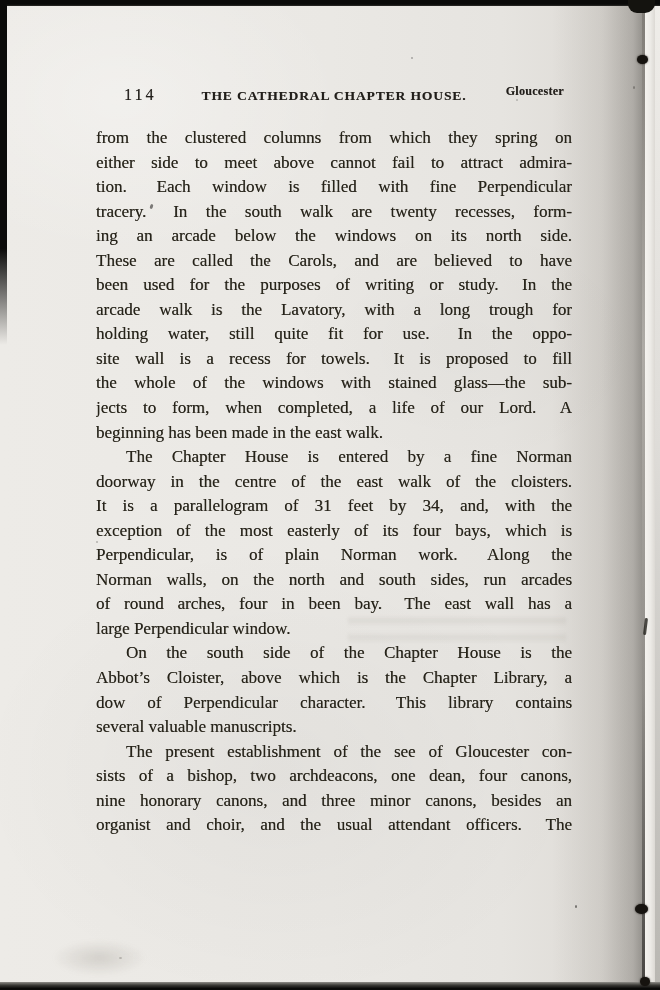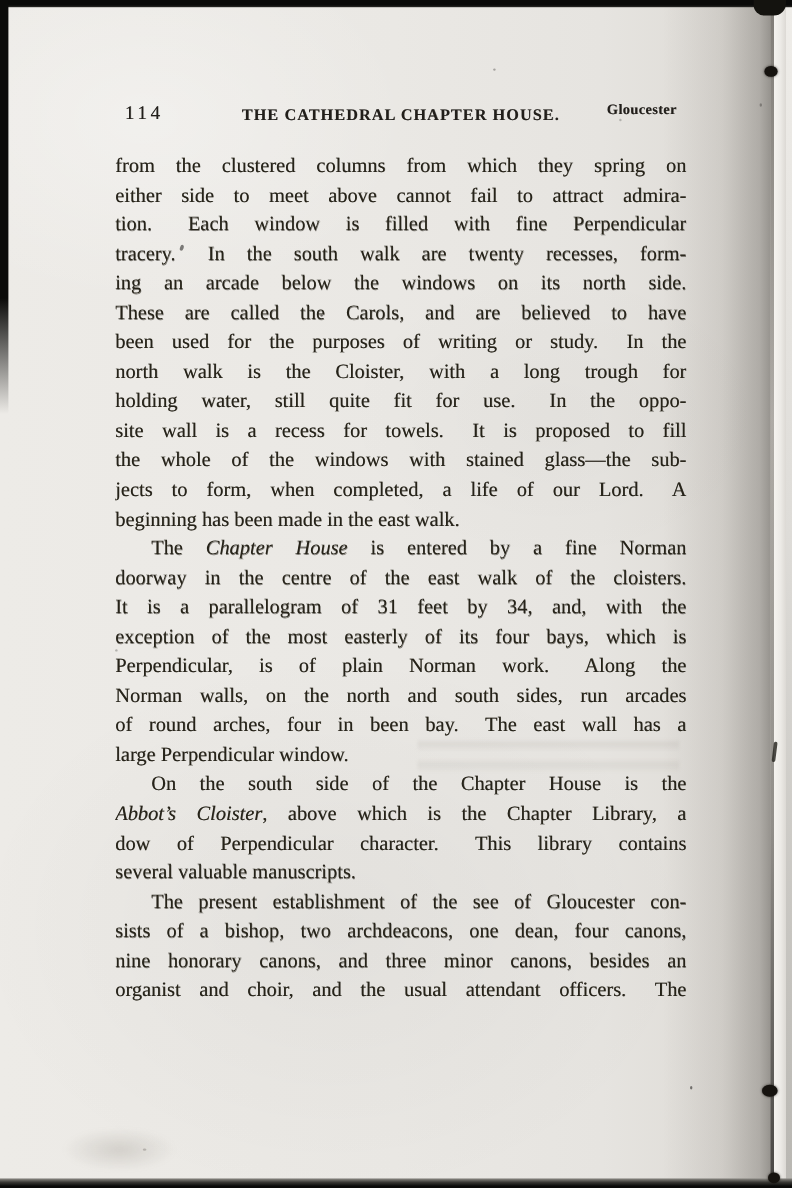--- a/index.html
+++ b/index.html
@@ -76,21 +76,21 @@
     filter: blur(1.5px);
   }
   .speck { position: absolute; border-radius: 50%; background: rgba(30,28,25,0.55); }
 
   
   .header {
     position: absolute; left: 96px; top: 84px; width: 476px; height: 24px;
     color: #211e1a;
   }
   .page-number {
-    position: absolute; left: 8px; top: 2px;
+    position: absolute; left: 28px; top: 2px;
     font-size: 16px; letter-spacing: 3px;
     text-shadow: 0.3px 0.3px 0.5px rgba(30,27,23,0.55);
   }
   .running-title {
     position: absolute; left: 50%; top: 4px; transform: translateX(-50%);
     font-size: 13.5px; font-weight: 700; letter-spacing: 0.9px; white-space: nowrap;
     text-shadow: 0.3px 0.3px 0.5px rgba(30,27,23,0.5);
   }
   .section-label {
     position: absolute; right: 8px; top: 0;
@@ -108,21 +108,21 @@
   }
   .line {
     white-space: nowrap;
     text-align: justify;
     text-align-last: justify;
     -moz-text-align-last: justify;
     overflow: hidden;
   }
   .line.short { text-align-last: left; -moz-text-align-last: left; }
   .line.indent { text-indent: 30px; }
-  .it { font-style: italic; }
+  .it { }
 </style>
 </head>
 <body>
 
 <div class="page">
 
   <div class="right-shade"></div>
   <div class="crease-line"></div>
   <div class="next-page-edge"></div>
   <div class="far-right-sliver"></div>
@@ -152,21 +152,21 @@
   </div>
 
   <div class="text-block">
       <div class="line"><span>from the clustered columns from which they spring on</span></div>
       <div class="line"><span>either side to meet above cannot fail to attract admira-</span></div>
       <div class="line"><span>tion.  Each window is filled with fine Perpendicular</span></div>
       <div class="line"><span>tracery.  In the south walk are twenty recesses, form-</span></div>
       <div class="line"><span>ing an arcade below the windows on its north side.</span></div>
       <div class="line"><span>These are called the Carols, and are believed to have</span></div>
       <div class="line"><span>been used for the purposes of writing or study.  In the</span></div>
-      <div class="line"><span>north walk is the Cloister, with a long trough for</span></div>
+      <div class="line"><span>arcade walk is the Lavatory, with a long trough for</span></div>
       <div class="line"><span>holding water, still quite fit for use.  In the oppo-</span></div>
       <div class="line"><span>site wall is a recess for towels.  It is proposed to fill</span></div>
       <div class="line"><span>the whole of the windows with stained glass—the sub-</span></div>
       <div class="line"><span>jects to form, when completed, a life of our Lord.  A</span></div>
       <div class="line short"><span>beginning has been made in the east walk.</span></div>
       <div class="line indent"><span>The </span><span class="it">Chapter House</span><span> is entered by a fine Norman</span></div>
       <div class="line"><span>doorway in the centre of the east walk of the cloisters.</span></div>
       <div class="line"><span>It is a parallelogram of 31 feet by 34, and, with the</span></div>
       <div class="line"><span>exception of the most easterly of its four bays, which is</span></div>
       <div class="line"><span>Perpendicular, is of plain Norman work.  Along the</span></div>

